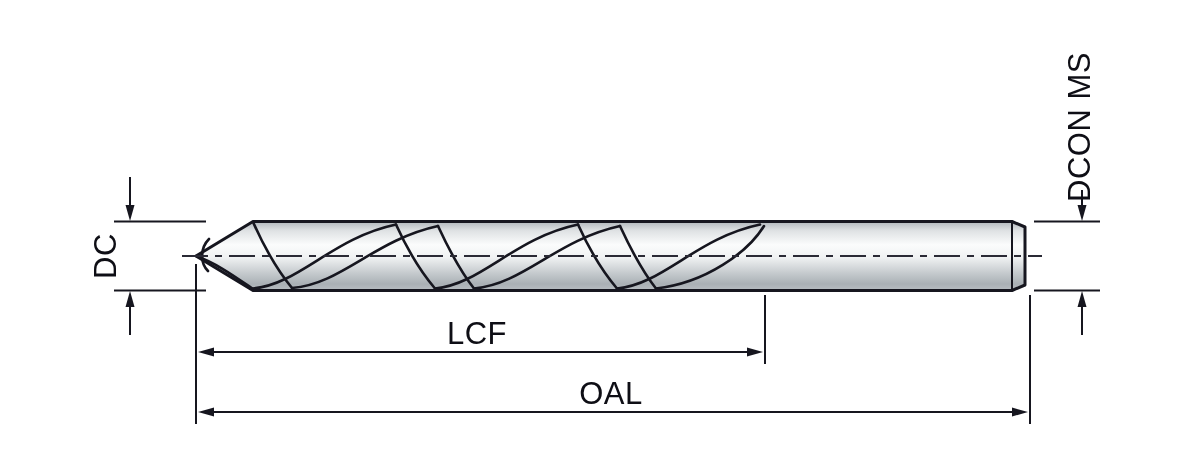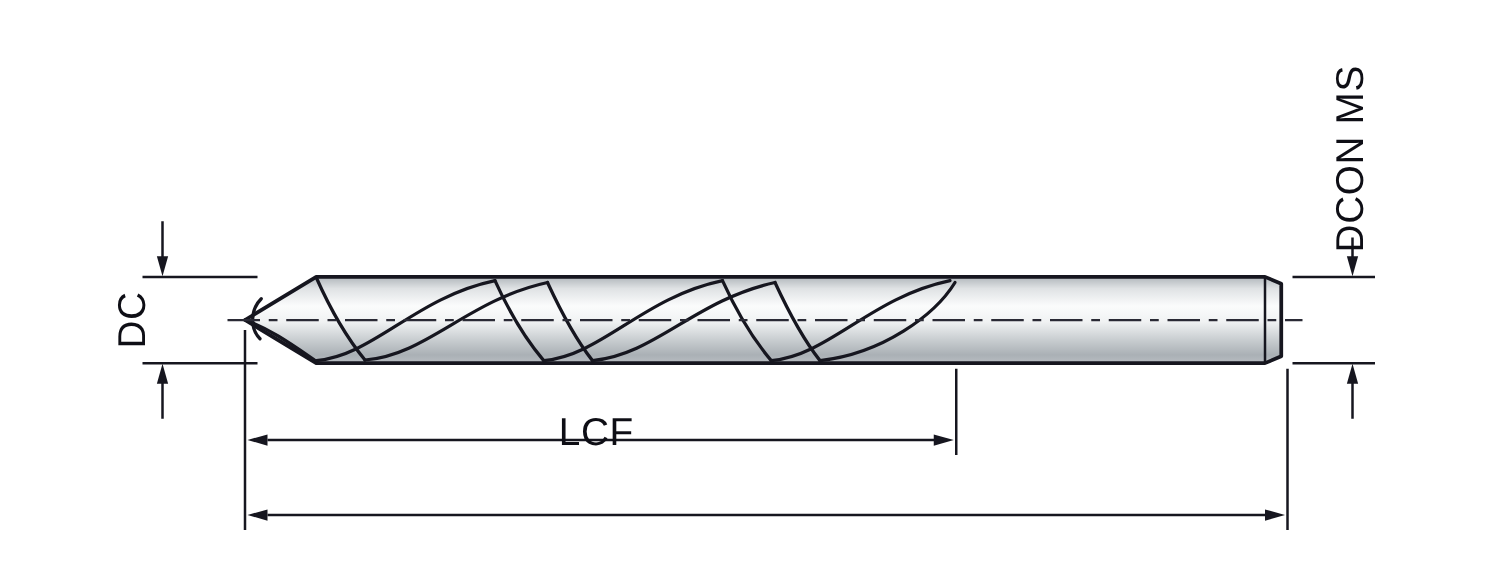--- a/index.html
+++ b/index.html
@@ -114,16 +114,17 @@
       <path d="M 214 412 L 1012 412" fill="none"></path>
       <polygon points="198,412 214,407.5 214,416.5" stroke="none"></polygon>
       <polygon points="1028,412 1012,407.5 1012,416.5" stroke="none"></polygon>
     </g>
   </svg>
 
   <div class="dim-label vertical" style="left:106px; top:256px;">DC</div>
 
   <div class="dim-label vertical" style="left:1080px; top:127px;">DCON MS</div>
 
-  <div class="dim-label" style="left:477px; top:346px;">LCF</div>
+  <div class="dim-label" style="left:477px; top:334px;">LCF</div>
 
+  <div class="dim-label" style="left:611px; top:394px;">OAL</div>
 
 </div>
 
 </body></html>

